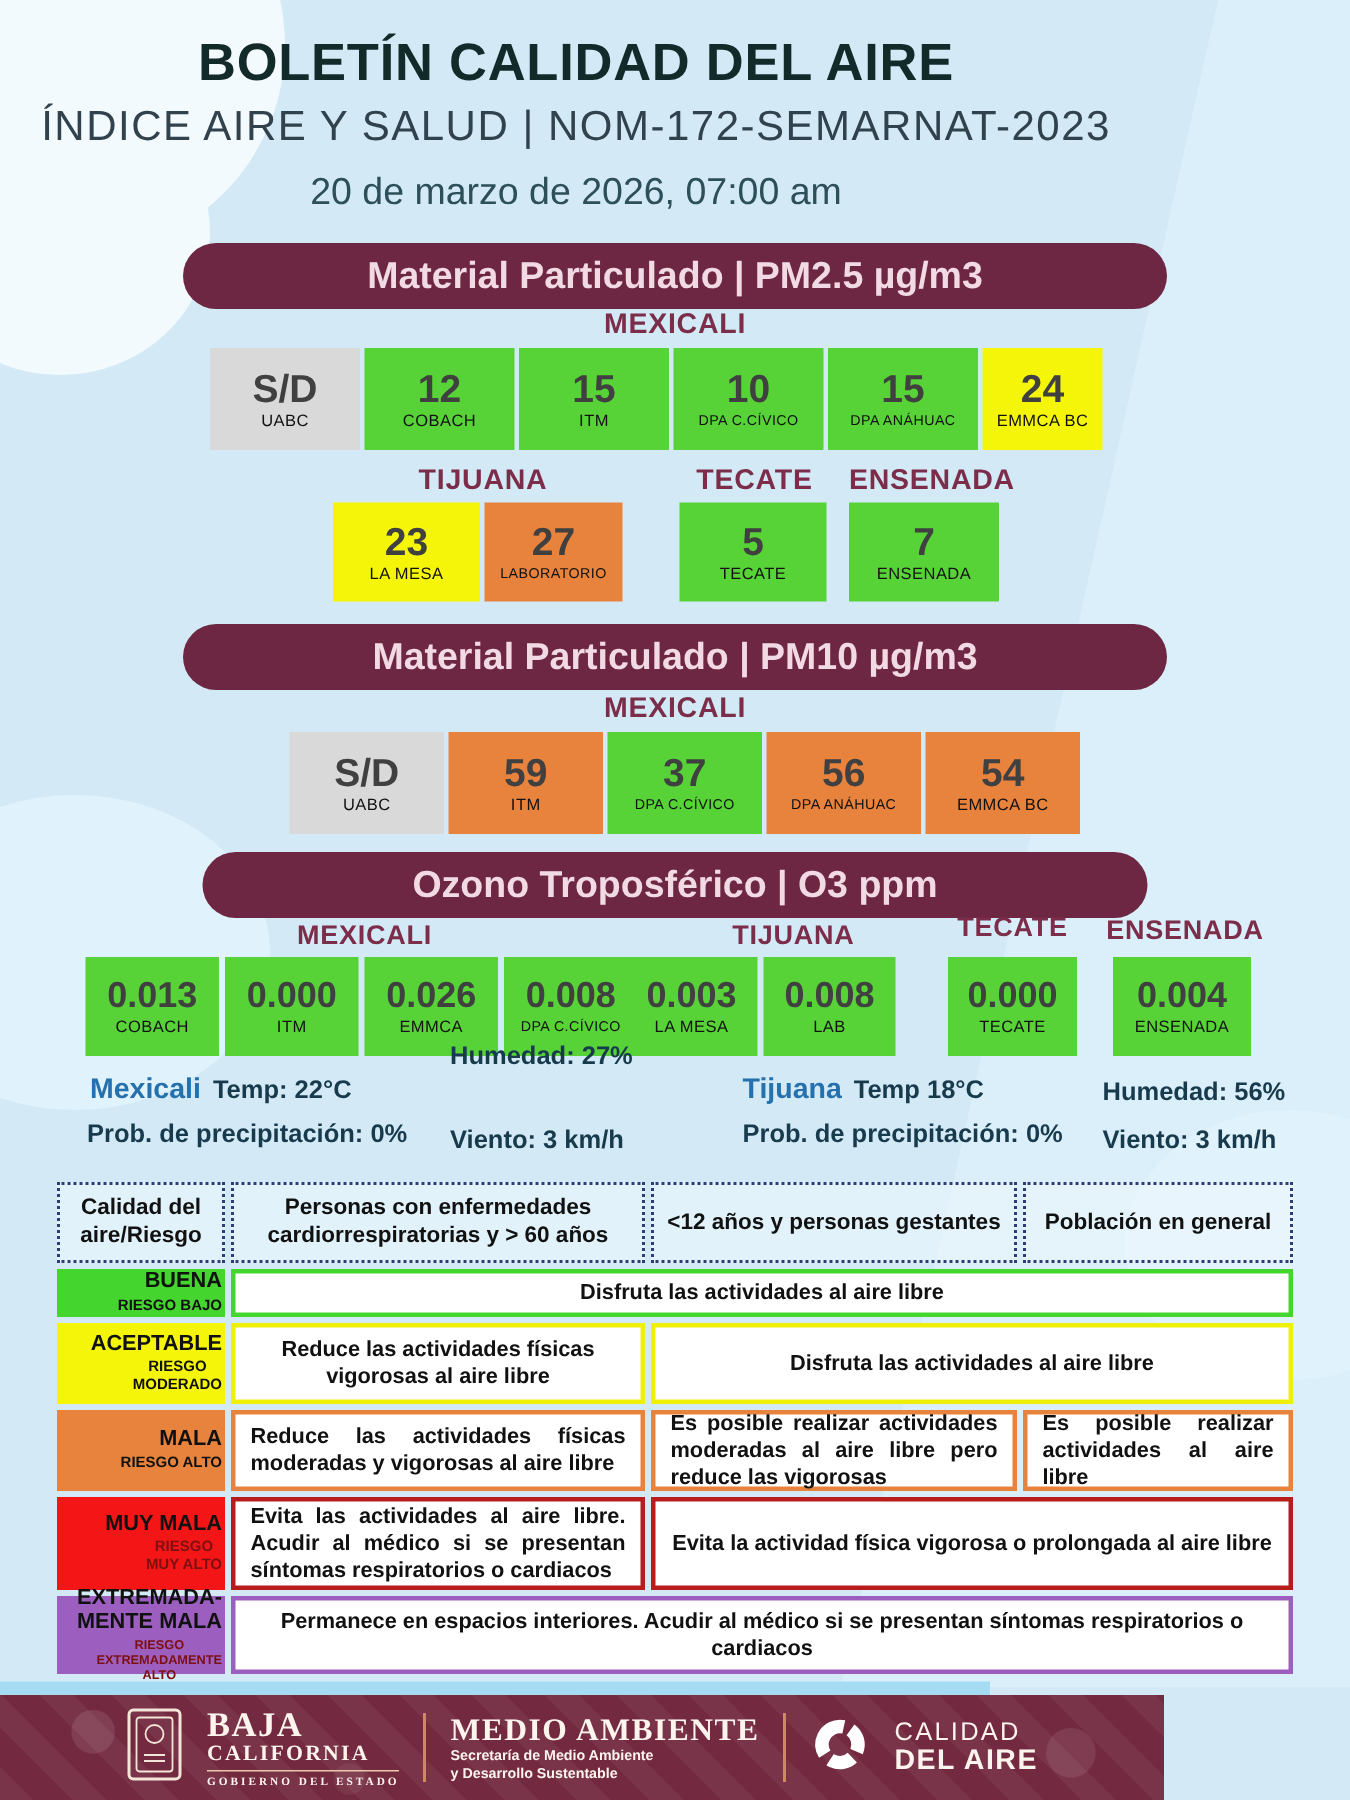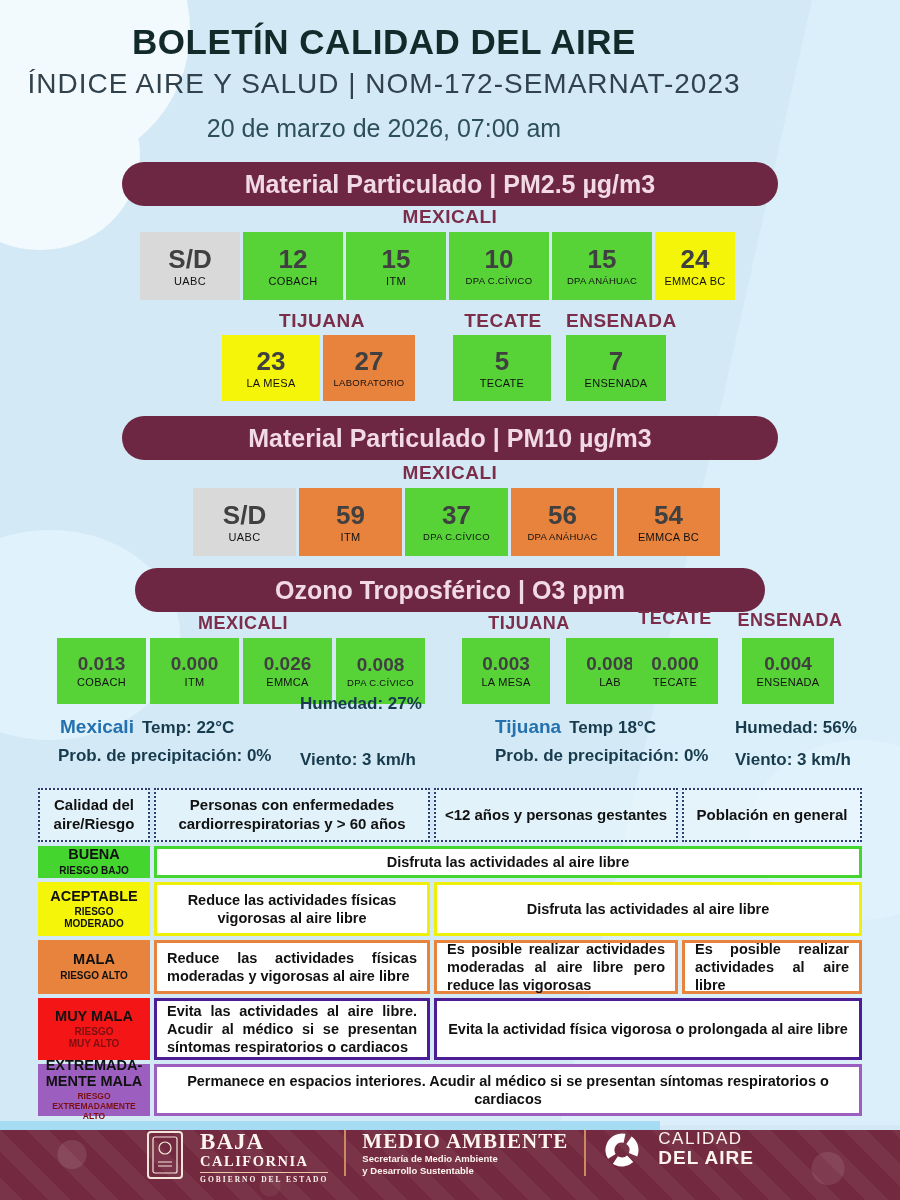--- a/index.html
+++ b/index.html
@@ -20,47 +20,47 @@
   .cardrow{display:flex;gap:3px;}
   .card{display:flex;flex-direction:column;align-items:center;justify-content:center;gap:3px;height:68px;}
   .card .v{font-size:26px;font-weight:700;color:#404040;line-height:1;}
   .card .s{font-size:11px;font-weight:400;letter-spacing:.3px;color:#111;white-space:nowrap;}
   .card .s.tiny{font-size:9.5px;}
   .lv-gray{background:#d9d9d9;}
   .lv-green{background:#57d338;}
   .lv-yellow{background:#f5f50a;}
   .lv-orange{background:#e8833d;}
   .o3card{height:66px;}
-  .o3card .v{font-size:19px;}
+  .o3card .v{font-size:24px;}
   .wx{font-size:17px;font-weight:600;color:#173a4d;}
   .wx .city{font-size:19px;font-weight:800;color:#2471ae;margin-right:8px;}
   .risk-table{top:788px;left:38px;width:824px;display:grid;
       grid-template-columns:112px 276px 244px 180px;
       grid-template-rows:54px 32px 54px 54px 62px 52px;
       column-gap:4px;row-gap:4px;}
   .hcell{border:2px dotted #2e3e74;background:rgba(238,248,253,.55);
       display:flex;align-items:center;justify-content:center;text-align:center;
       font-size:15px;font-weight:800;line-height:1.25;padding:2px 4px;box-sizing:border-box;}
-  .lab{display:flex;flex-direction:column;align-items:center;justify-content:center;
+  .lab{display:flex;flex-direction:column;align-items:flex-end;justify-content:center;
       text-align:center;padding:2px;box-sizing:border-box;white-space:pre-line;}
   .lab .nm{font-size:14.5px;font-weight:800;line-height:1.1;}
   .lab .rk{font-size:10px;font-weight:800;line-height:1.15;margin-top:2px;}
   .cell{background:#fff;display:flex;align-items:center;justify-content:center;text-align:center;
       font-size:14.5px;font-weight:700;line-height:1.25;padding:3px 10px;box-sizing:border-box;}
   .cell.just{text-align:justify;}
   .bg-buena{background:#44d62f;}  .bd-buena{border:3px solid #44d62f;}
   .bg-acep{background:#f5f50a;}   .bd-acep{border:3px solid #eff00a;}
   .bg-mala{background:#e8833d;}   .bd-mala{border:3px solid #e8833d;}
-  .bg-muym{background:#f41616;}   .bd-muym{border:3px solid #4c1d95;}
+  .bg-muym{background:#f41616;}   .bd-muym{border:3px solid #b91c1c;}
   .bg-extr{background:#9c5fc0;}   .bd-extr{border:3px solid #9c5fc0;}
   .rk-dark{color:#7c0f12;}
   .sp2{grid-column:2/5;} .sp34{grid-column:3/5;}
   .strip{top:1121px;left:0;width:660px;height:9px;background:#a6dbf4;}
-  .footer{top:1130px;left:0;width:900px;height:70px;background:#73293f;display:flex;
-      justify-content:center;gap:16px;color:#fdf4ee;
+  .footer{top:1130px;left:0;width:776px;height:70px;background:#73293f;display:flex;
+      align-items:center;justify-content:center;gap:16px;color:#fdf4ee;
       background-image:
         radial-gradient(circle at 8% 35%, rgba(255,255,255,.10) 0 14px, transparent 15px),
         radial-gradient(circle at 92% 55%, rgba(255,255,255,.09) 0 16px, transparent 17px),
         radial-gradient(circle at 30% 80%, rgba(255,255,255,.06) 0 10px, transparent 11px),
         repeating-linear-gradient(45deg, rgba(255,255,255,.05) 0 16px, transparent 16px 34px);}
   .f-col{display:flex;flex-direction:column;line-height:1.05;}
   .serif{font-family:"Liberation Serif",serif;}
   .f-baja{font-size:23px;font-weight:700;letter-spacing:1px;}
   .f-cal{font-size:14.5px;font-weight:700;letter-spacing:1.5px;border-bottom:1.5px solid #e9c9a8;padding-bottom:3px;}
   .f-gob{font-size:7.5px;font-weight:700;letter-spacing:2px;margin-top:3px;}
@@ -179,21 +179,21 @@
     </div>
     <div class="card o3card lv-green" style="width:89px;">
       <div class="v">0.026</div>
       <div class="s">EMMCA</div>
     </div>
     <div class="card o3card lv-green" style="width:89px;">
       <div class="v">0.008</div>
       <div class="s tiny">DPA C.CÍVICO</div>
     </div>
   </div>
-  <div class="abs cardrow" style="top:638px;left:462px;gap:16px;">
+  <div class="abs cardrow" style="top:638px;left:417px;gap:4px;">
     <div class="card o3card lv-green" style="width:88px;">
       <div class="v">0.003</div>
       <div class="s">LA MESA</div>
     </div>
     <div class="card o3card lv-green" style="width:88px;">
       <div class="v">0.008</div>
       <div class="s">LAB</div>
     </div>
   </div>
   <div class="abs card o3card lv-green" style="top:638px;left:632px;width:86px;">

